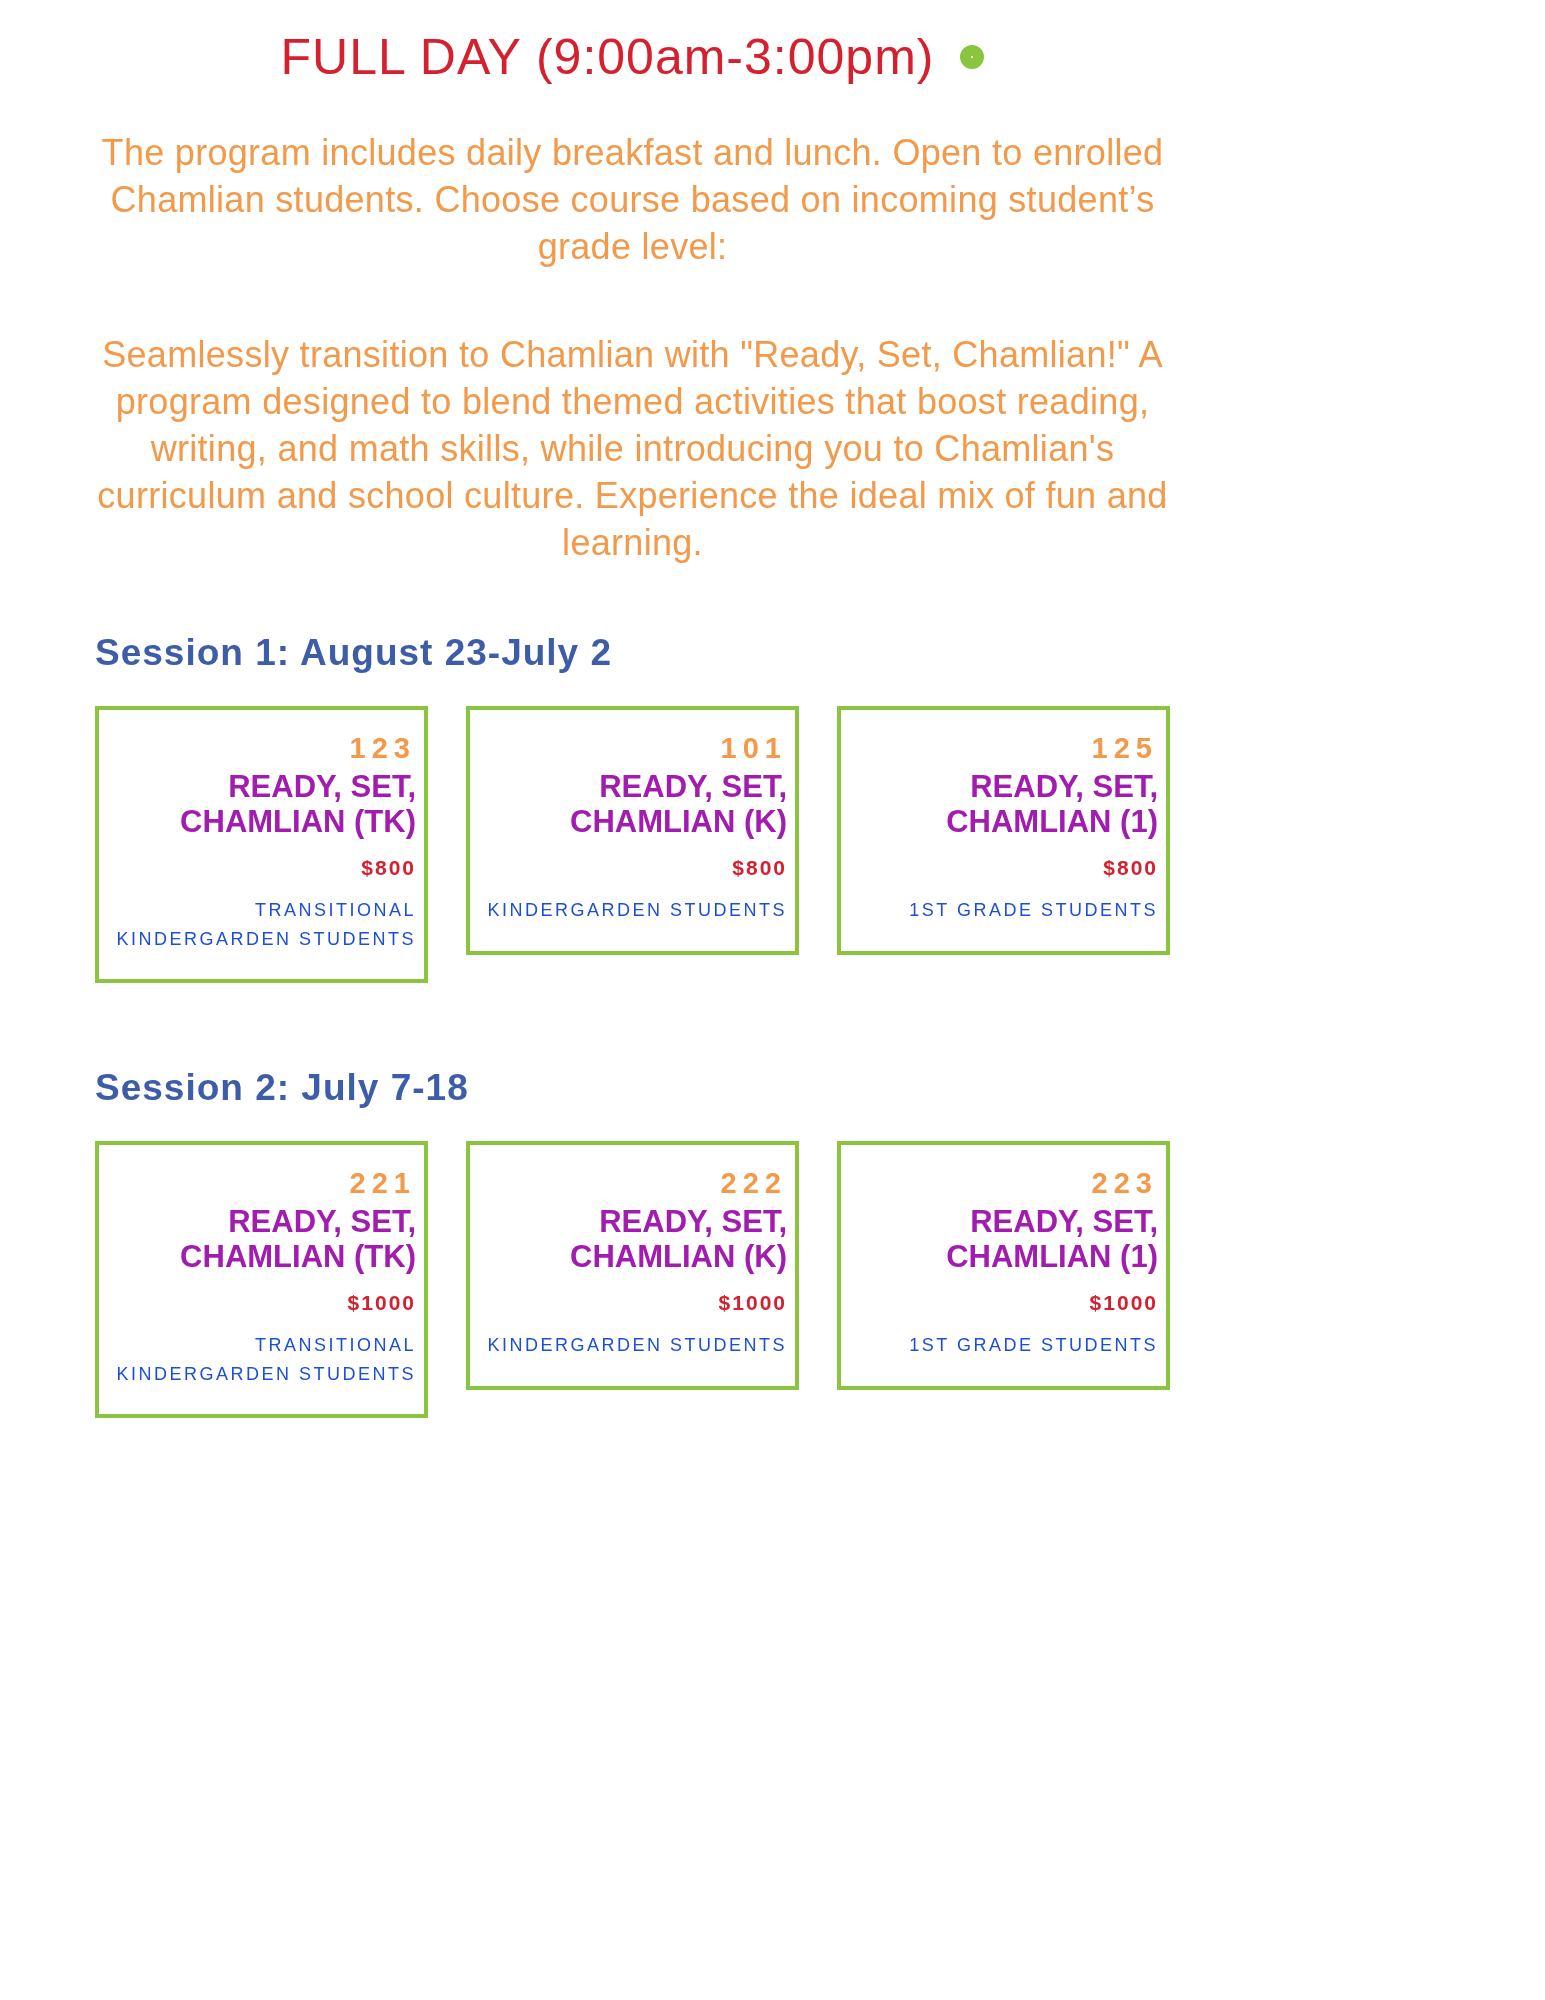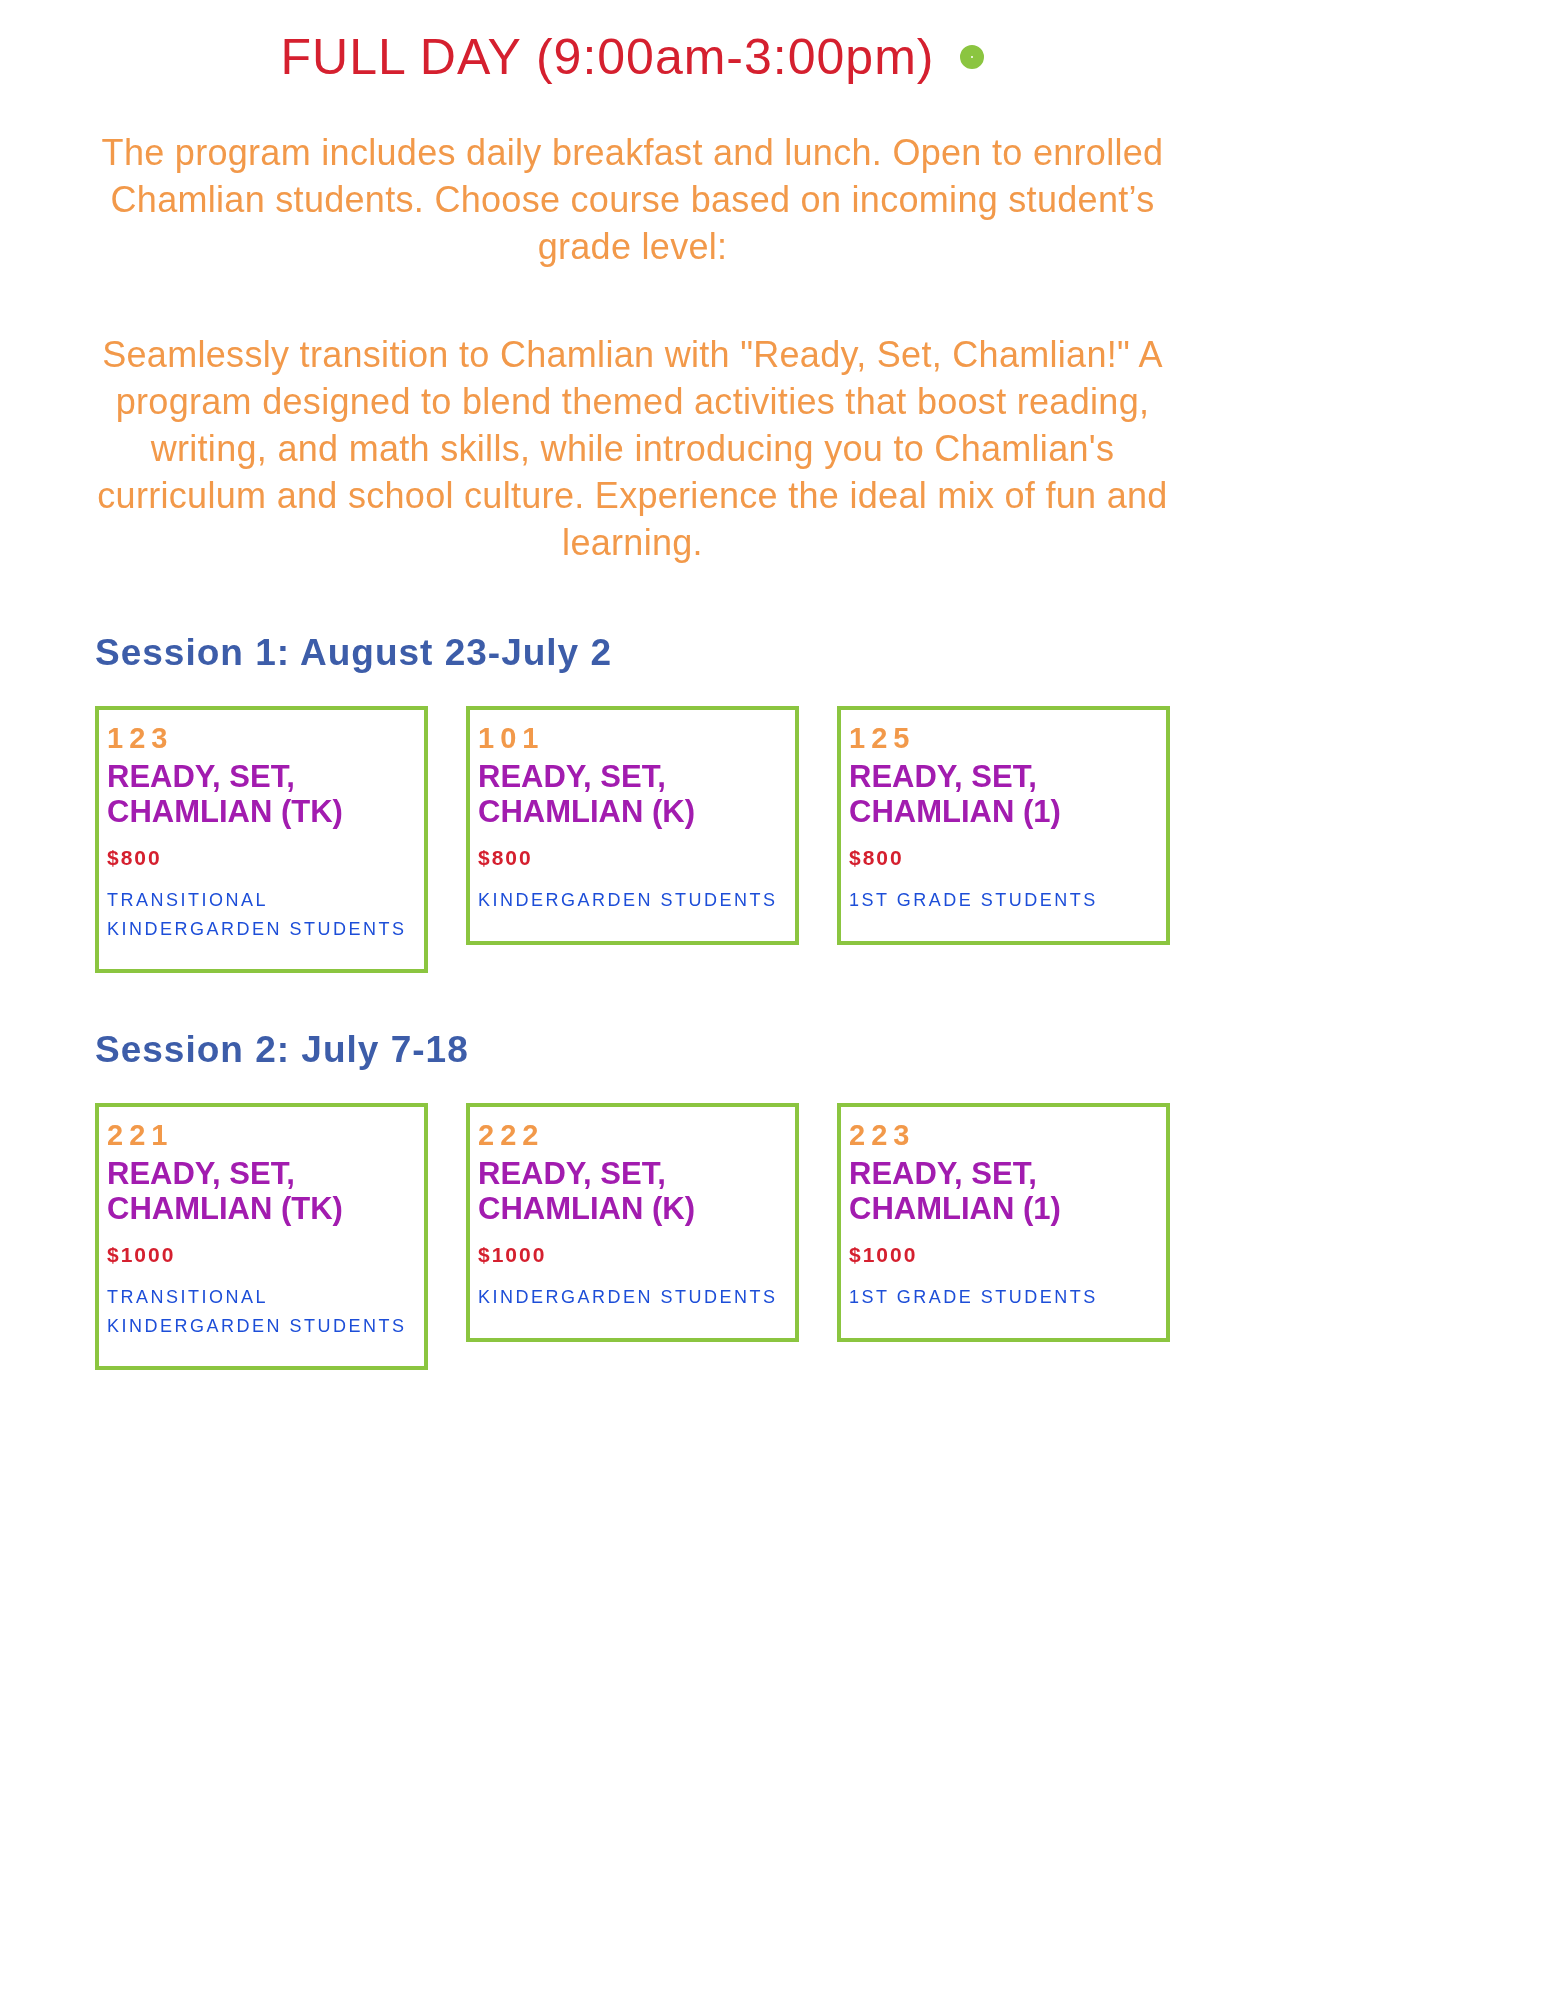--- a/index.html
+++ b/index.html
@@ -64,40 +64,40 @@
     margin: 62px auto 0;
     width: 1075px;
     font-size: 36px;
     line-height: 1.3;
     color: #f2994a;
     text-align: center;
     letter-spacing: 0.3px;
   }
   .para.second { margin-top: 44px; }
   .session { margin-top: 66px; }
-  .session.second { margin-top: 56px; }
+  .session.second { margin-top: 84px; }
   .session-heading {
     margin: 0;
     font-size: 37px;
     font-weight: bold;
     color: #3d5da9;
     letter-spacing: 1px;
   }
   .cards {
     margin-top: 32px;
     display: flex;
     gap: 38px;
     align-items: flex-start;
   }
   .card {
     flex: 1;
     border: 4px solid #8bc540;
     background: #ffffff;
-    text-align: left;
-    padding: 12px 8px 26px;
+    text-align: right;
+    padding: 22px 8px 26px;
   }
   .card-code {
     font-size: 29px;
     font-weight: bold;
     color: #f2994a;
     letter-spacing: 6px;
   }
   .card-name {
     margin-top: 5px;
     font-size: 31px;

